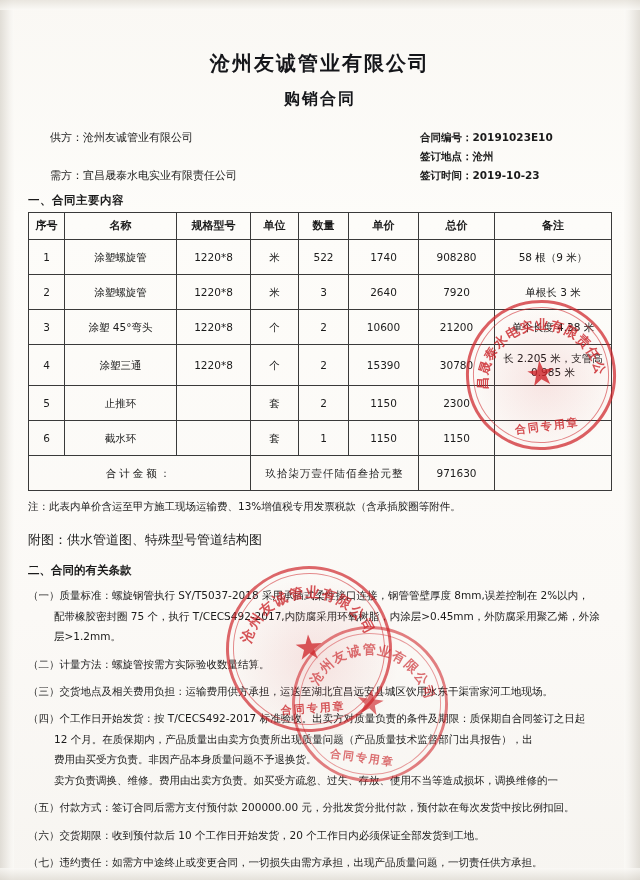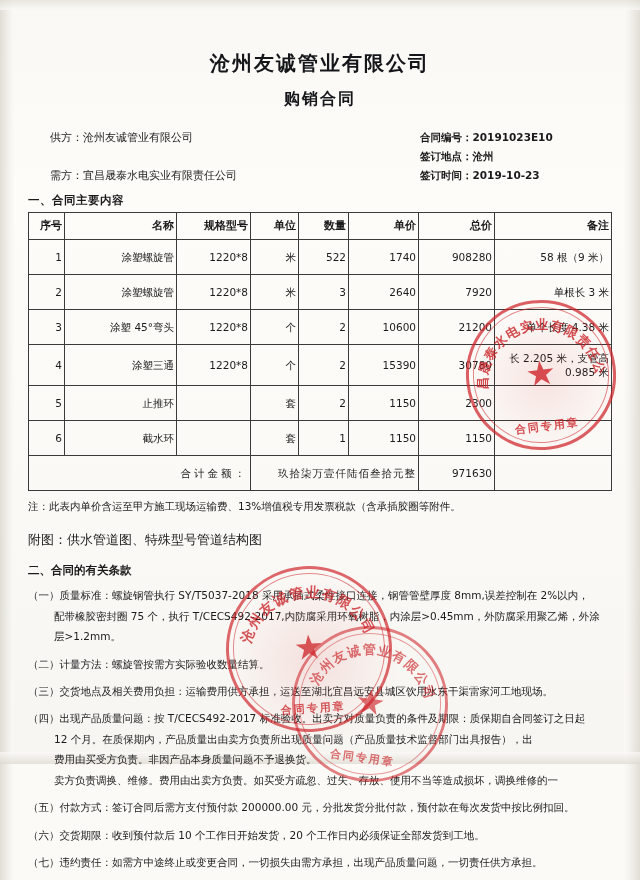--- a/index.html
+++ b/index.html
@@ -11,21 +11,21 @@
     height: 880px;
     background: #fbfaf7;
     font-family: "DejaVu Sans", "Liberation Sans", sans-serif;
     color: #1b1b1b;
     overflow: hidden;
     position: relative;
   }
   .page {
     position: absolute;
     left: 0; top: 0;
-    width: 640px; height: 764px;
+    width: 640px; height: 880px;
     background:
       linear-gradient(180deg, #faf8f4 0%, #fdfcf9 25%, #fbf9f6 70%, #f7f5f1 100%);
   }
   .paper-edge-l { position:absolute; left:0; top:0; width:14px; height:880px;
      background:linear-gradient(90deg,#d8d4cc 0%, #f5f3ef 75%, #fbfaf7 100%); opacity:.75;}
   .paper-edge-r { position:absolute; right:0; top:0; width:16px; height:880px;
      background:linear-gradient(270deg,#d9d5cd 0%, #f4f2ee 70%, #fbfaf7 100%); opacity:.75;}
   .paper-edge-t { position:absolute; left:0; top:0; width:640px; height:10px;
      background:linear-gradient(180deg,#e2ded6 0%, #fbfaf7 100%); opacity:.7;}
   .paper-edge-b { position:absolute; left:0; bottom:0; width:640px; height:12px;
@@ -76,21 +76,21 @@
   }
 
   table.main {
     width: 100%;
     border-collapse: collapse;
     font-size: 10.5px;
     table-layout: fixed;
   }
   table.main th, table.main td {
     border: 1px solid #3a3a3a;
-    text-align: right;
+    text-align: center;
     vertical-align: middle;
     padding: 6px 2px;
     height: 22px;
     line-height: 1.35;
   }
   table.main th { font-weight: 700; font-size: 11px; height: 18px; padding: 4px 2px;}
   .col-idx { width: 36px; }
   .col-name { width: 112px; }
   .col-spec { width: 74px; }
   .col-unit { width: 48px; }
@@ -340,21 +340,21 @@
 
     <div class="clause">
       <span class="lbl">（二）</span><span>计量方法：</span><span class="body">螺旋管按需方实际验收数量结算。</span>
     </div>
 
     <div class="clause">
       <span class="lbl">（三）</span><span>交货地点及相关费用负担：</span><span class="body">运输费用供方承担，运送至湖北宜昌远安县城区饮用水东干渠雷家河工地现场。</span>
     </div>
 
     <div class="clause">
-      <span class="lbl">（四）</span><span>出现产品质量问题：</span><span class="body">按 T/CECS492-2017 标准验收。出卖方对质量负责的条件及期限：质保期自合同签订之日起</span>
+      <span class="lbl">（四）</span><span>个工作日开始发货：</span><span class="body">按 T/CECS492-2017 标准验收。出卖方对质量负责的条件及期限：质保期自合同签订之日起</span>
     </div>
     <div class="clause-cont">12 个月。在质保期内，产品质量出由卖方负责所出现质量问题（产品质量技术监督部门出具报告），出</div>
     <div class="clause-cont">费用由买受方负责。非因产品本身质量问题不予退换货。</div>
     <div class="clause-cont">卖方负责调换、维修。费用由出卖方负责。如买受方疏忽、过失、存放、使用不当等造成损坏，调换维修的一</div>
 
     <div class="clause">
       <span class="lbl">（五）</span><span>付款方式：</span><span class="body">签订合同后需方支付预付款 200000.00 元，分批发货分批付款，预付款在每次发货中按比例扣回。</span>
     </div>
 
     <div class="clause">

